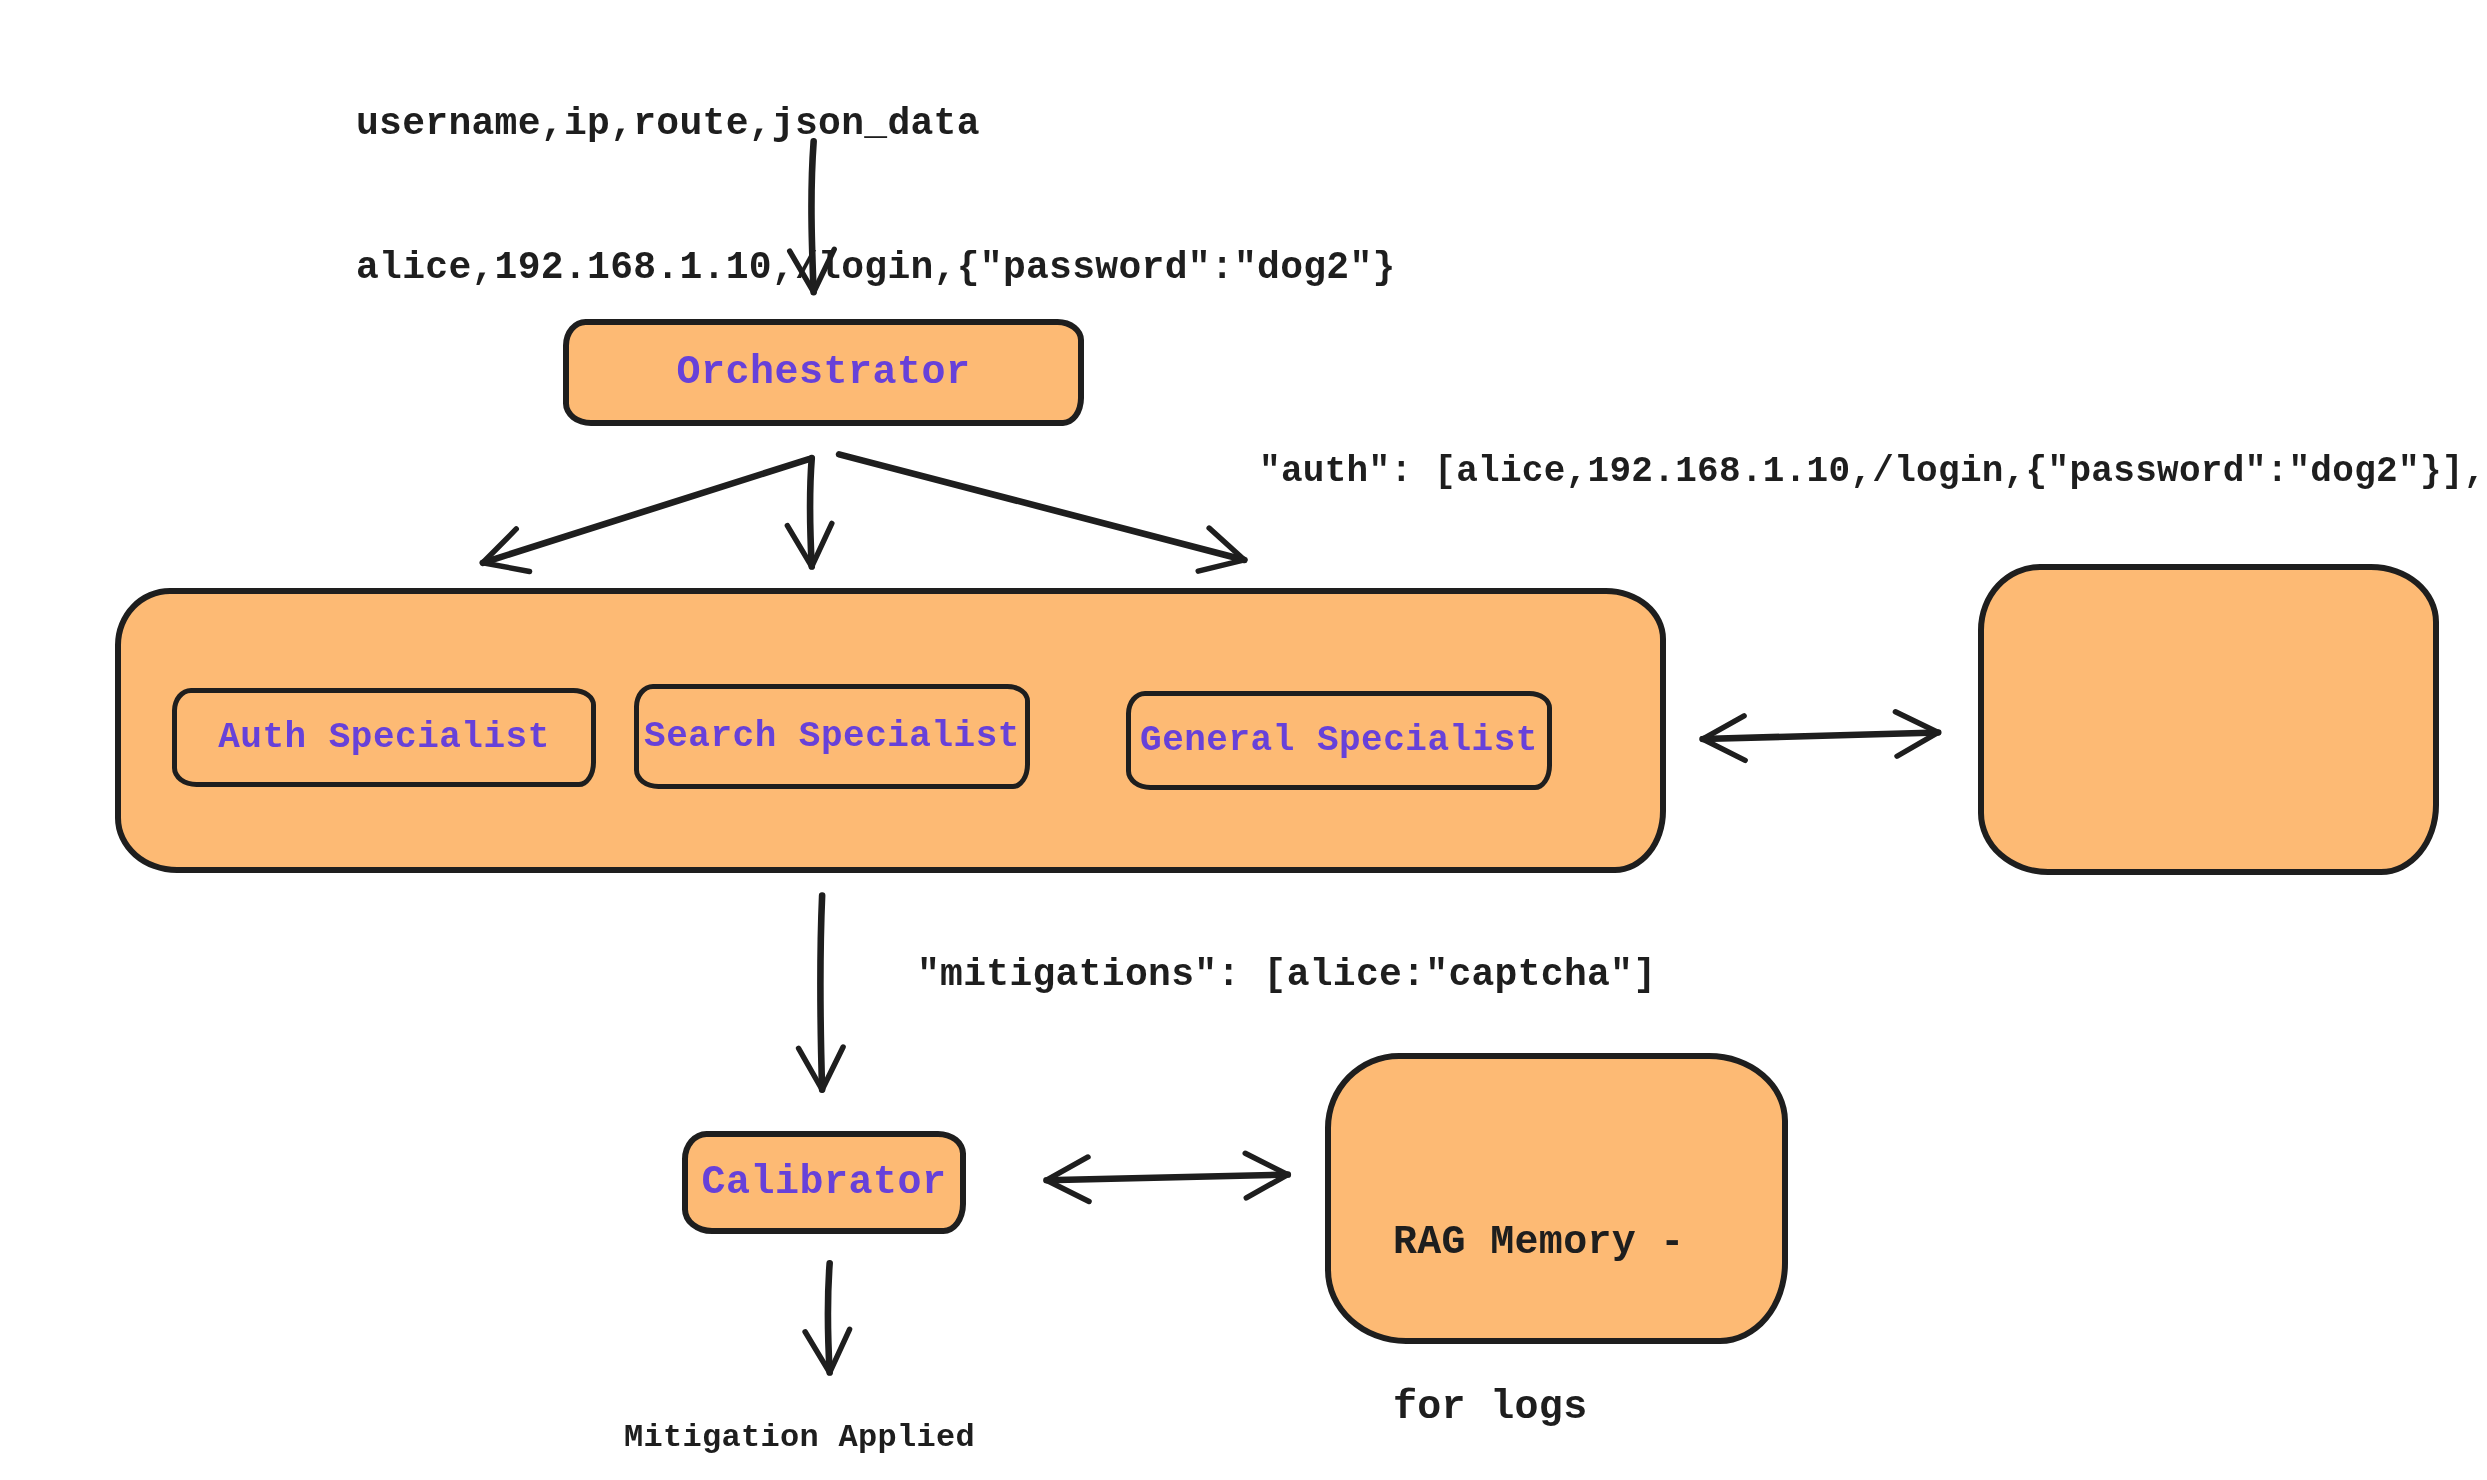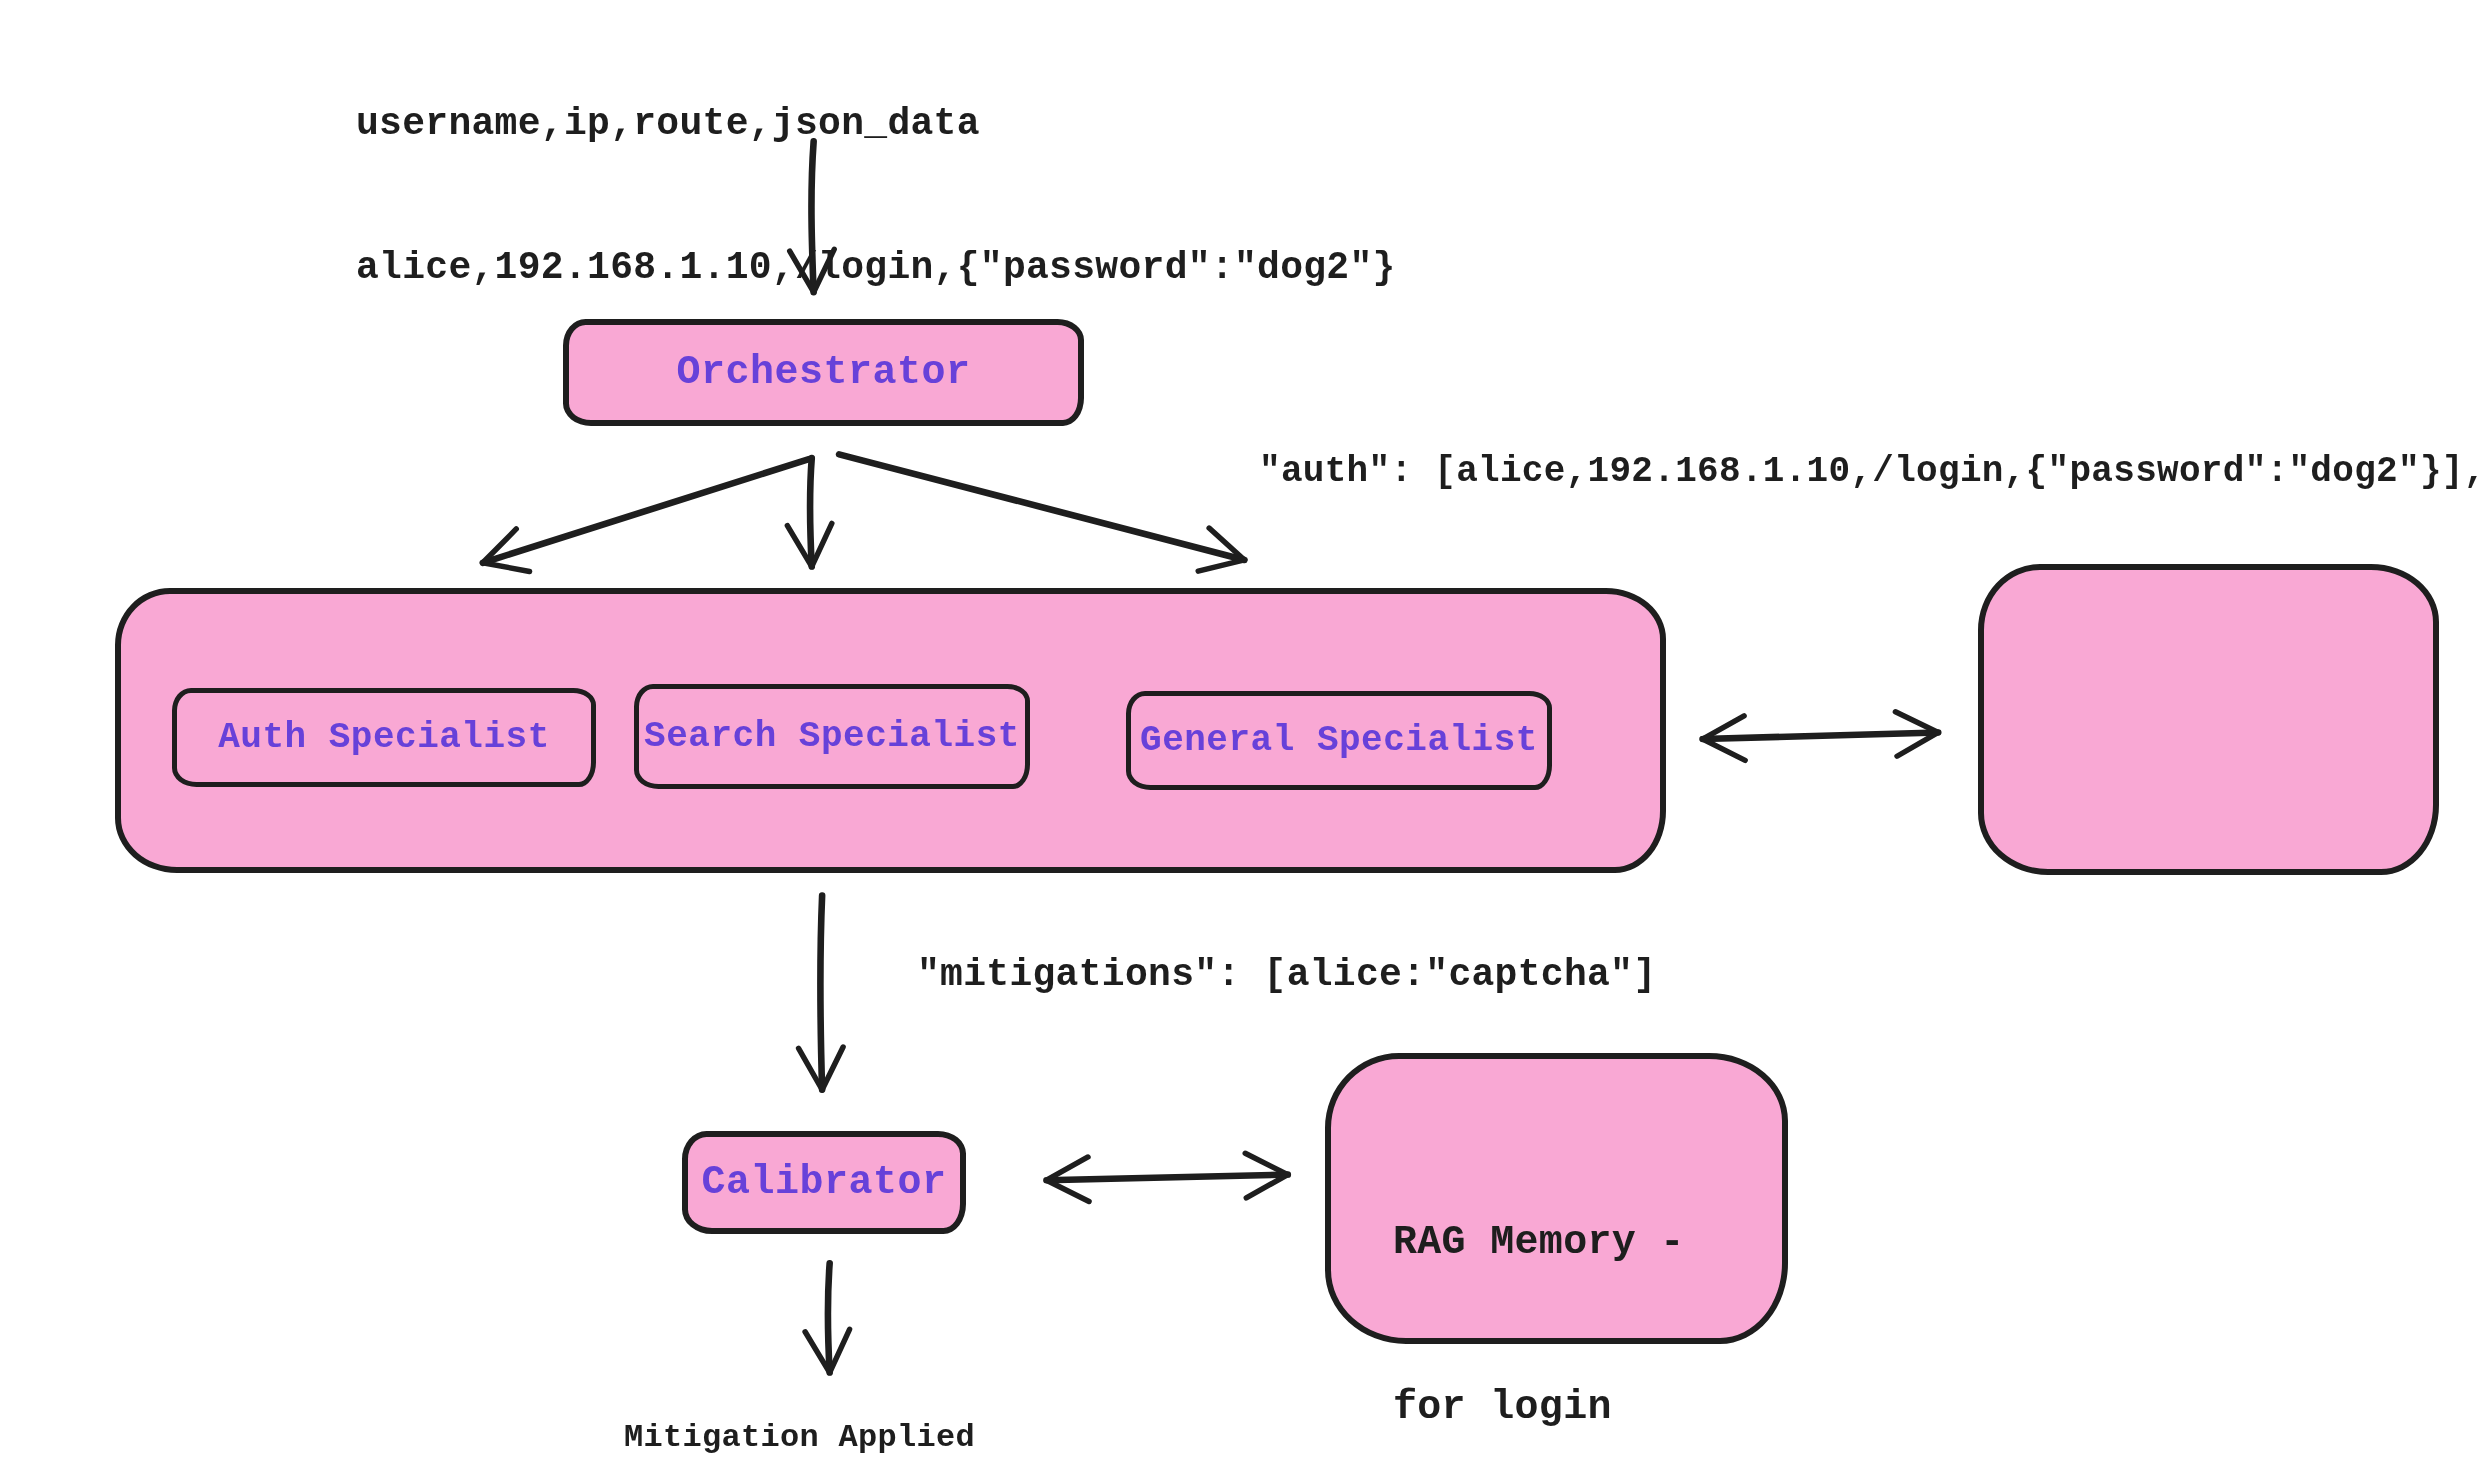--- a/index.html
+++ b/index.html
@@ -25,21 +25,21 @@
   .note {
     position: absolute;
     font-weight: bold;
     color: #1e1e1e;
     letter-spacing: 0.3px;
     white-space: pre;
   }
   .box {
     position: absolute;
     box-sizing: border-box;
-    background: #f9a8d4;
+    background: #fdba74;
     border: 6.6px solid #1e1e1e;
     display: flex;
     align-items: center;
     justify-content: center;
   }
   .node-label {
     font-weight: bold;
     color: #6741d9;
     letter-spacing: 0.5px;
     white-space: nowrap;
@@ -140,20 +140,20 @@
 
   <div class="note mitigations-note">"mitigations": [alice:"captcha"]</div>
 
   <div class="box calibrator-box">
     <span class="node-label">Calibrator</span>
   </div>
 
   <div class="box rag-box"></div>
   <div class="note rag-note">
     <div>RAG Memory -</div>
-    <div>for login</div>
+    <div>for logs</div>
     
   </div>
 
   <div class="note output-note">Mitigation Applied</div>
 
 </div>
 
 
 </body></html>

